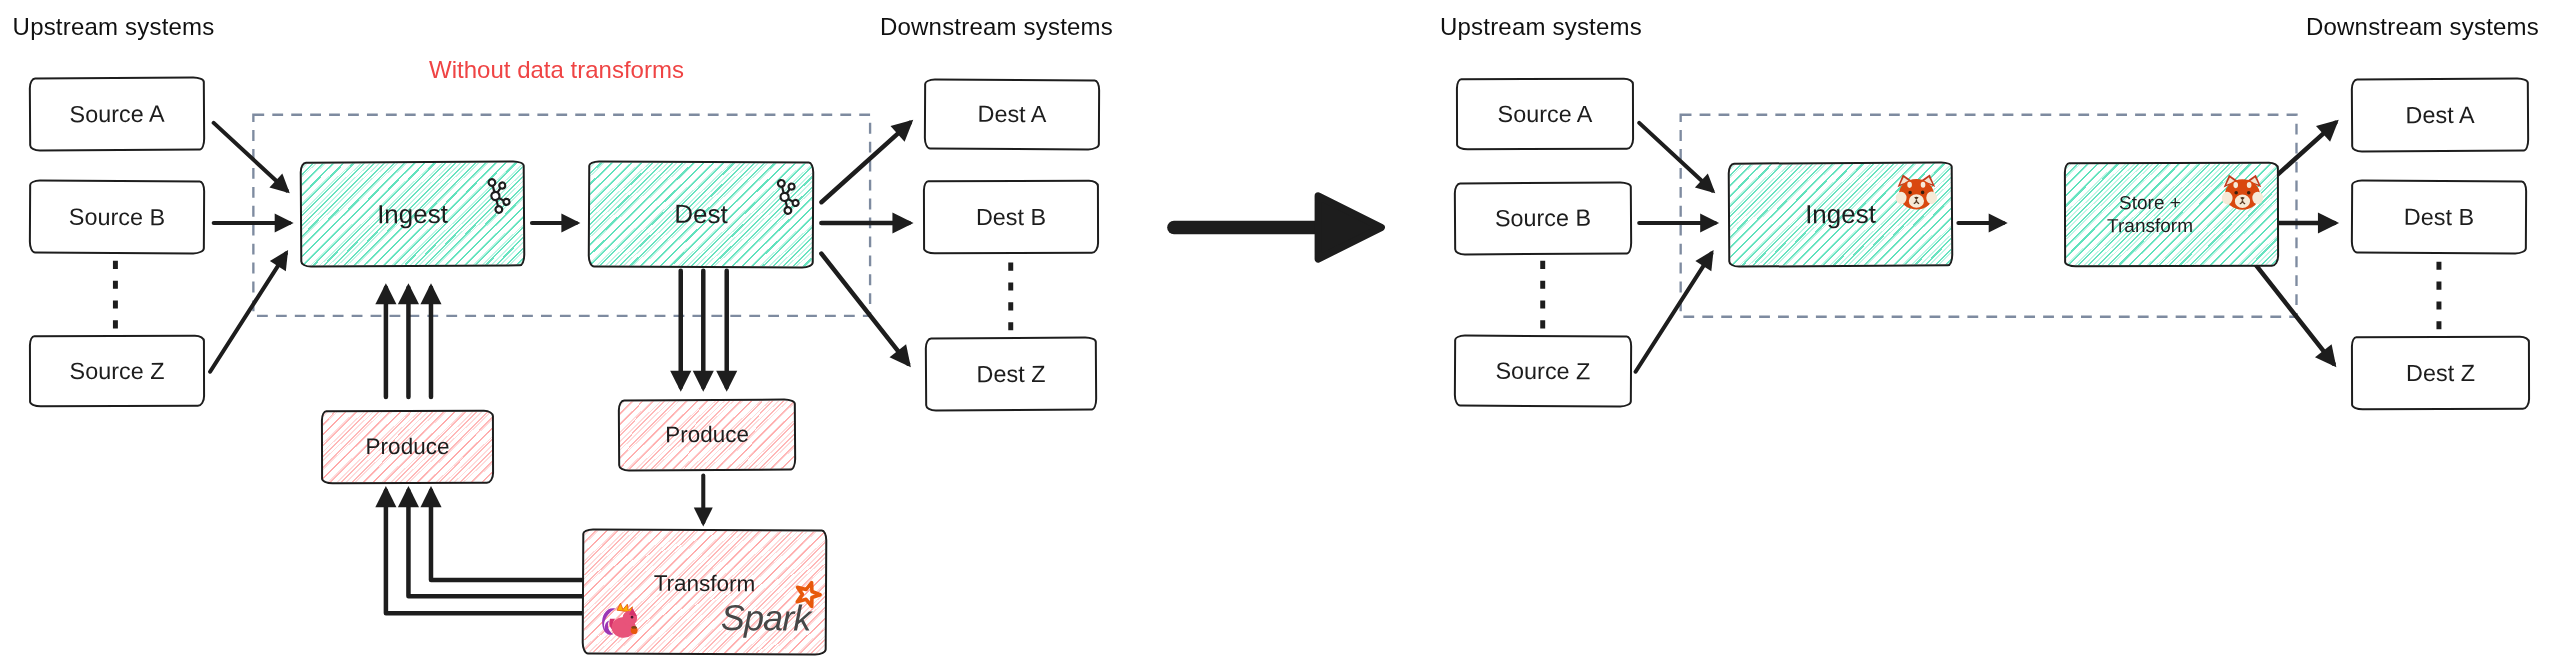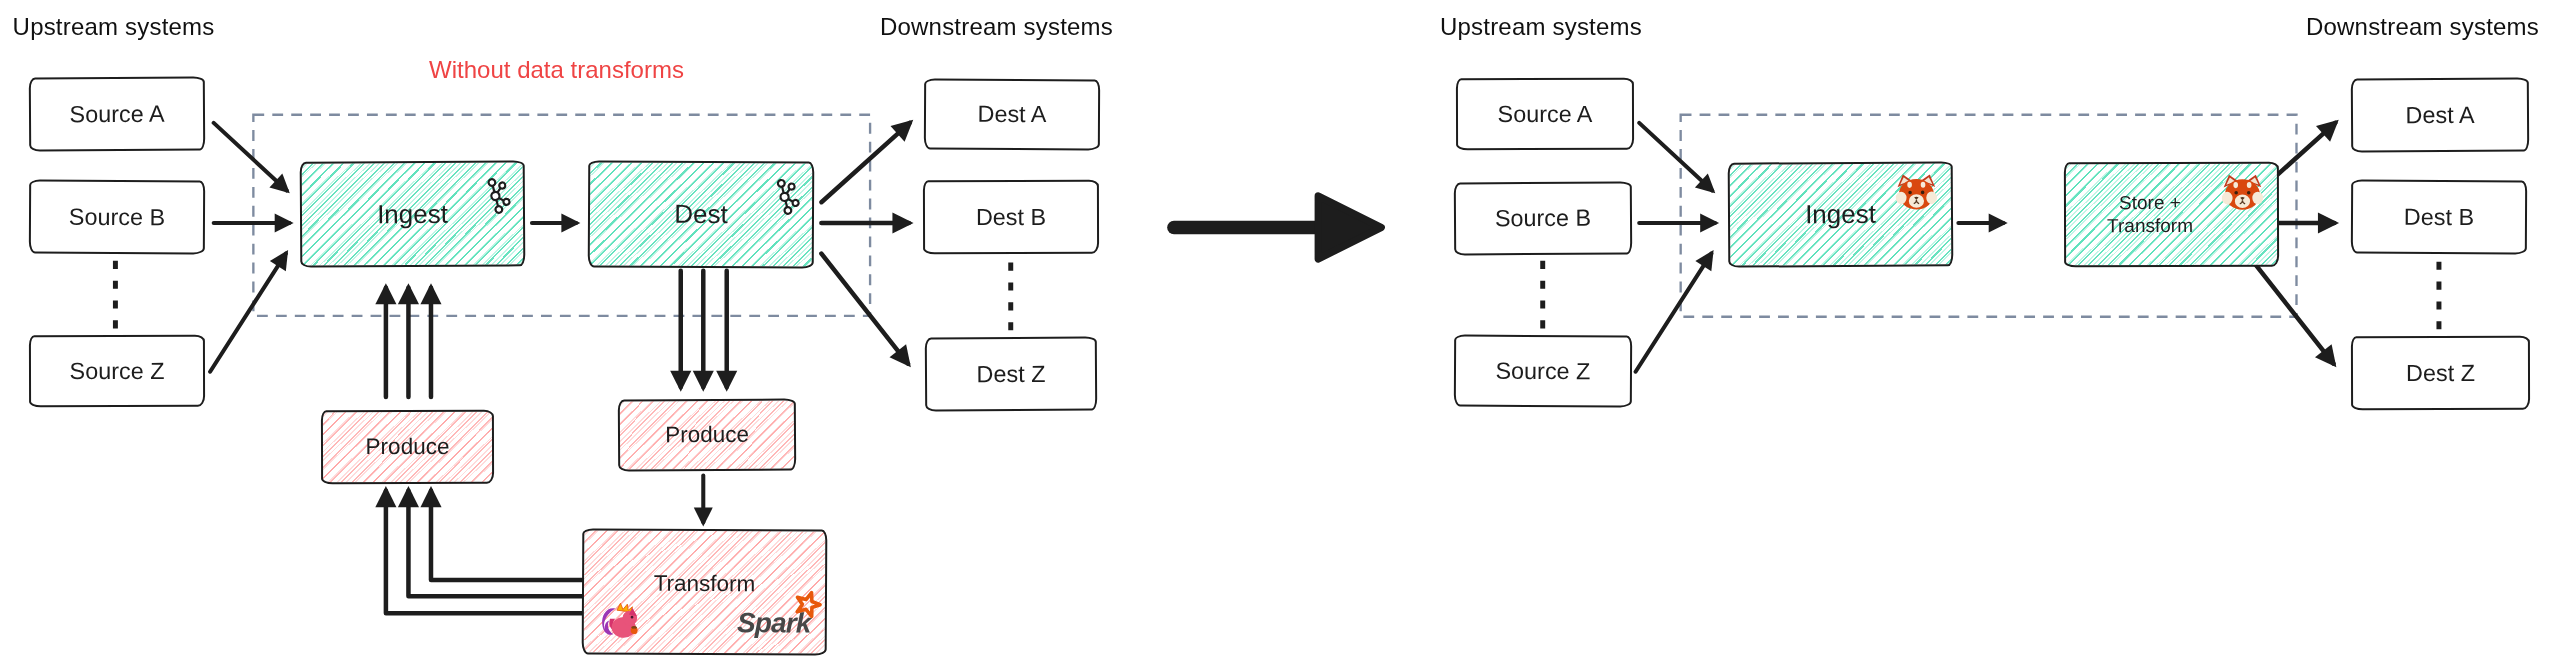--- a/index.html
+++ b/index.html
@@ -30,21 +30,21 @@
   .big-label{font-size:26px;}
   .mid-label{font-size:22.5px;}
   .corner-icon{position:absolute;top:12.6px;right:14.4px;}
   .corner-icon-panda{position:absolute;top:9px;right:12.6px;}
 
   .two-line{text-align:center;font-size:19px;line-height:22.5px;}
 
   .transform-box{flex-direction:column;}
   .flink-logo{position:absolute;left:12.6px;bottom:7.2px;}
   .spark-wrap{position:absolute;right:14.4px;bottom:14.4px;}
-  .spark-word{font-size:28px;font-weight:700;font-style:italic;color:#474747;letter-spacing:-0.9px;}
+  .spark-word{font-size:36px;font-weight:400;font-style:italic;color:#474747;letter-spacing:-0.9px;}
   .spark-star{position:absolute;right:-12.6px;top:-18px;}
 </style>
 </head>
 <body>
 
 <div class="canvas">
 
   <svg class="overlay" width="2576" height="665" viewBox="0 0 2857 737">
     <defs>
       <marker id="ah" viewBox="0 0 10 10" refX="7.5" refY="5" markerWidth="5.2" markerHeight="5.2" orient="auto-start-reverse">

